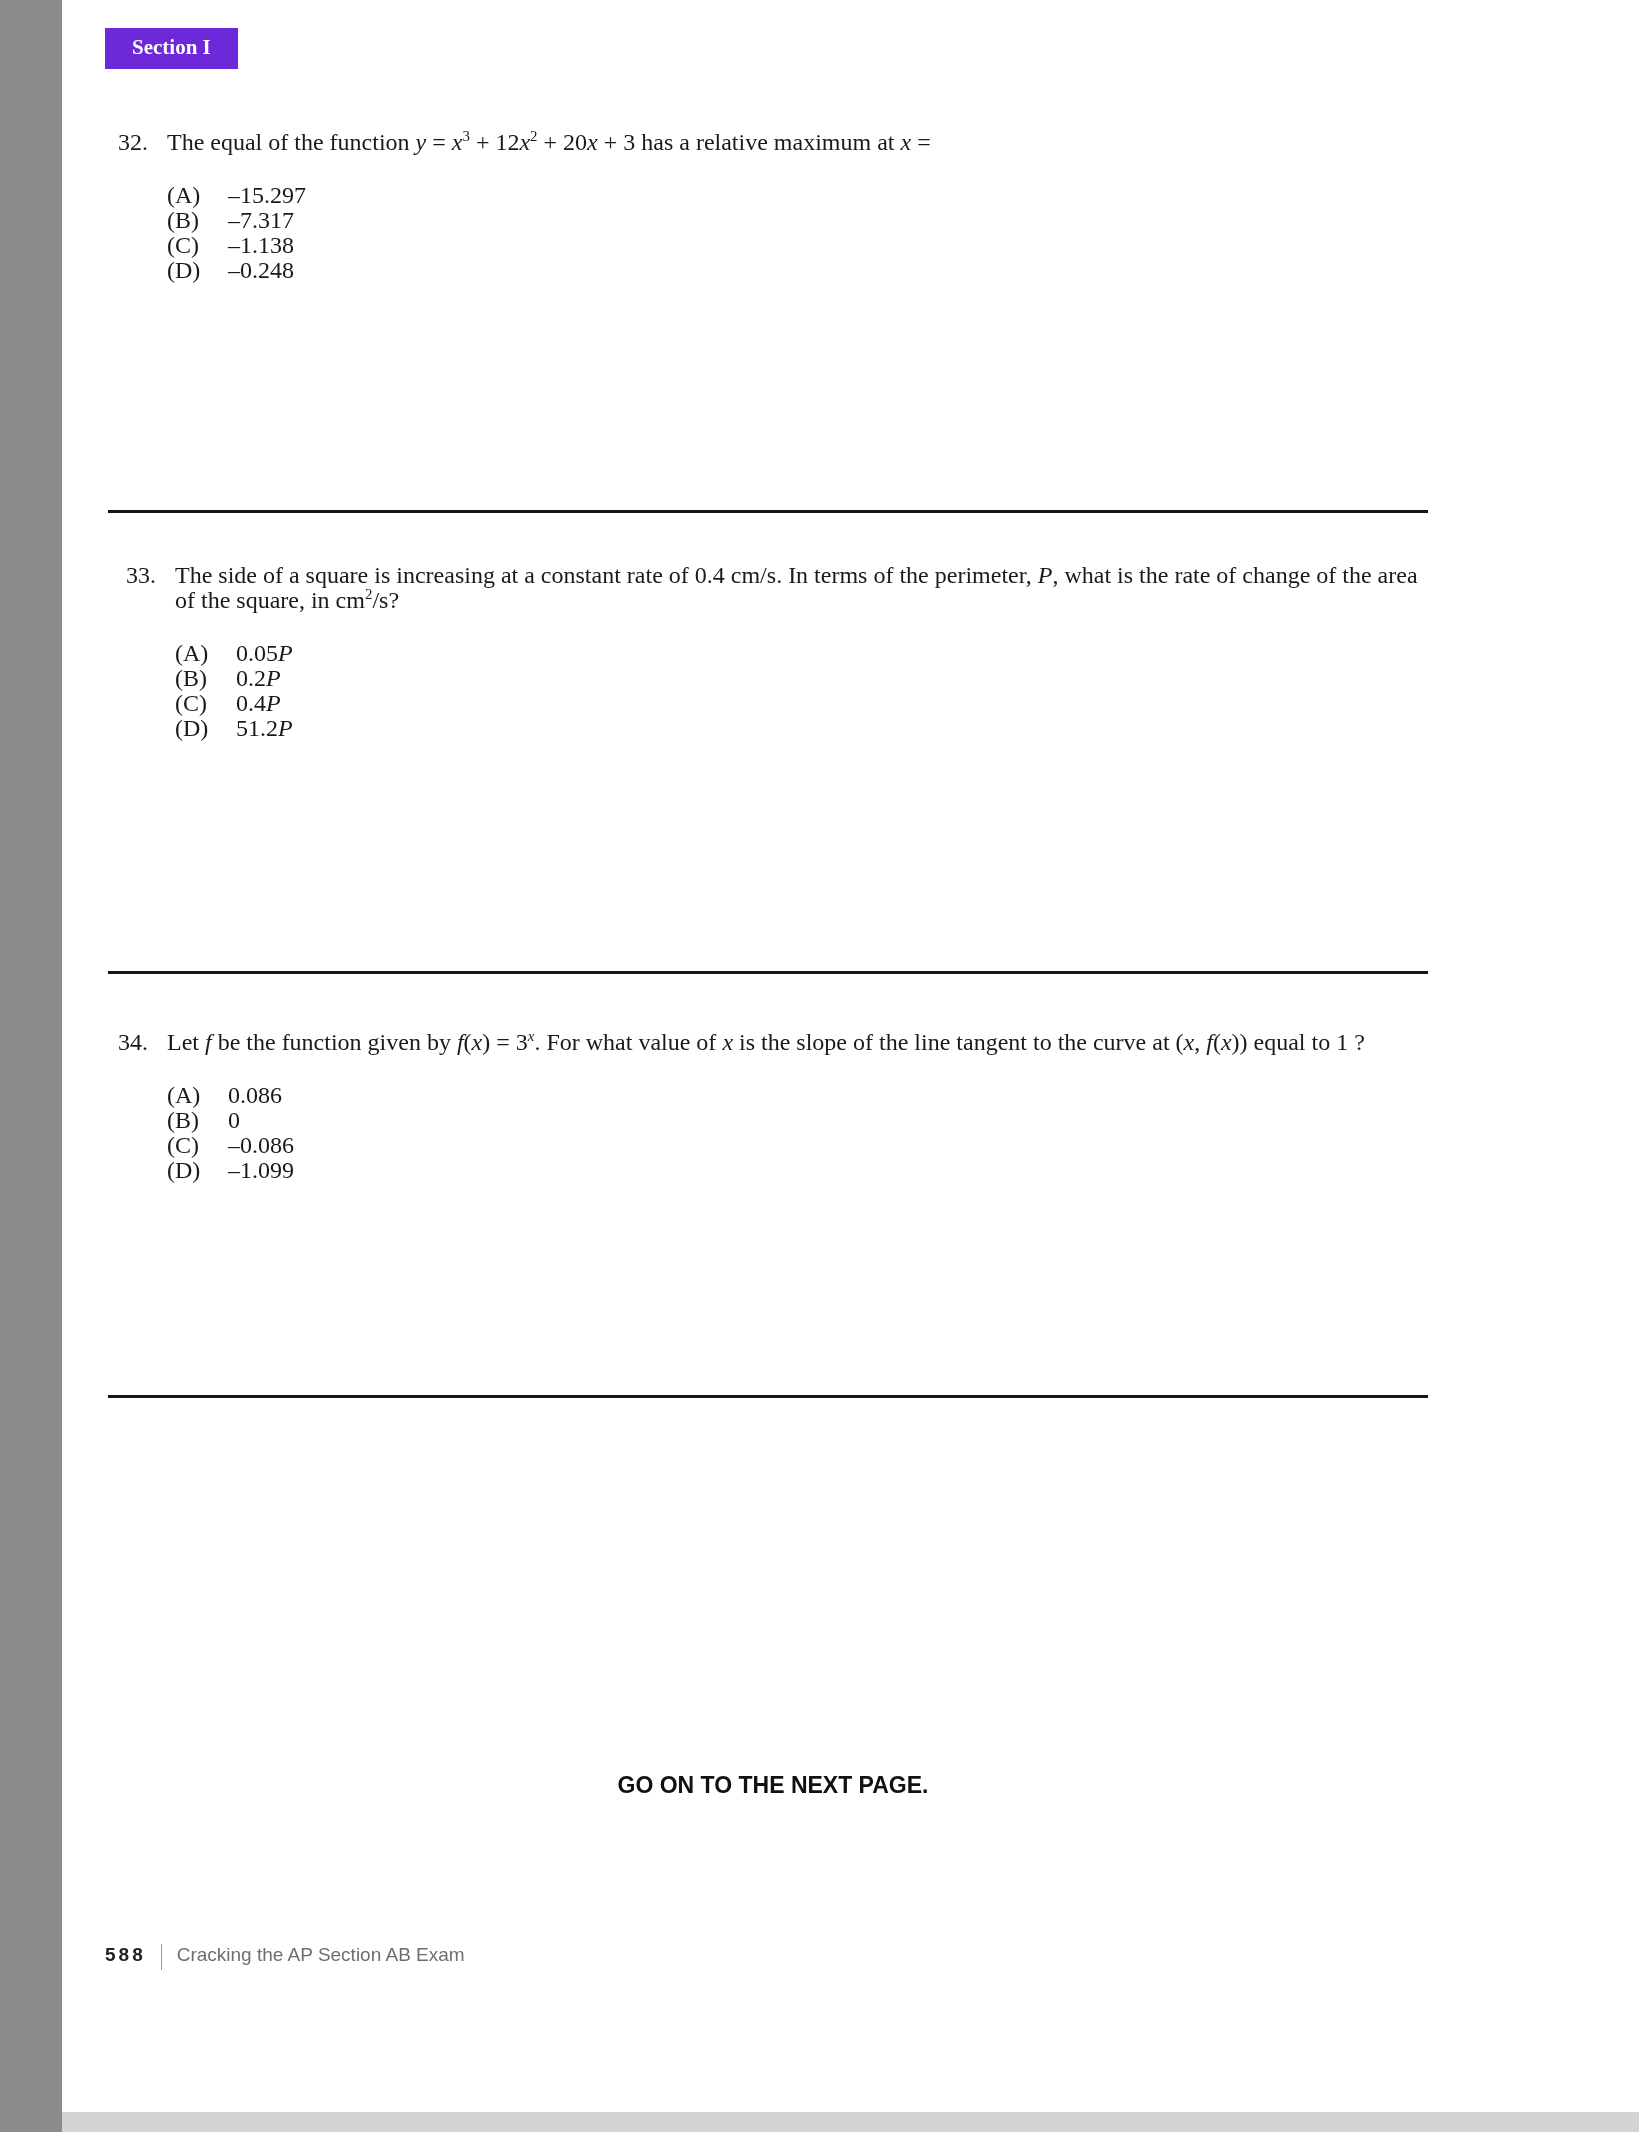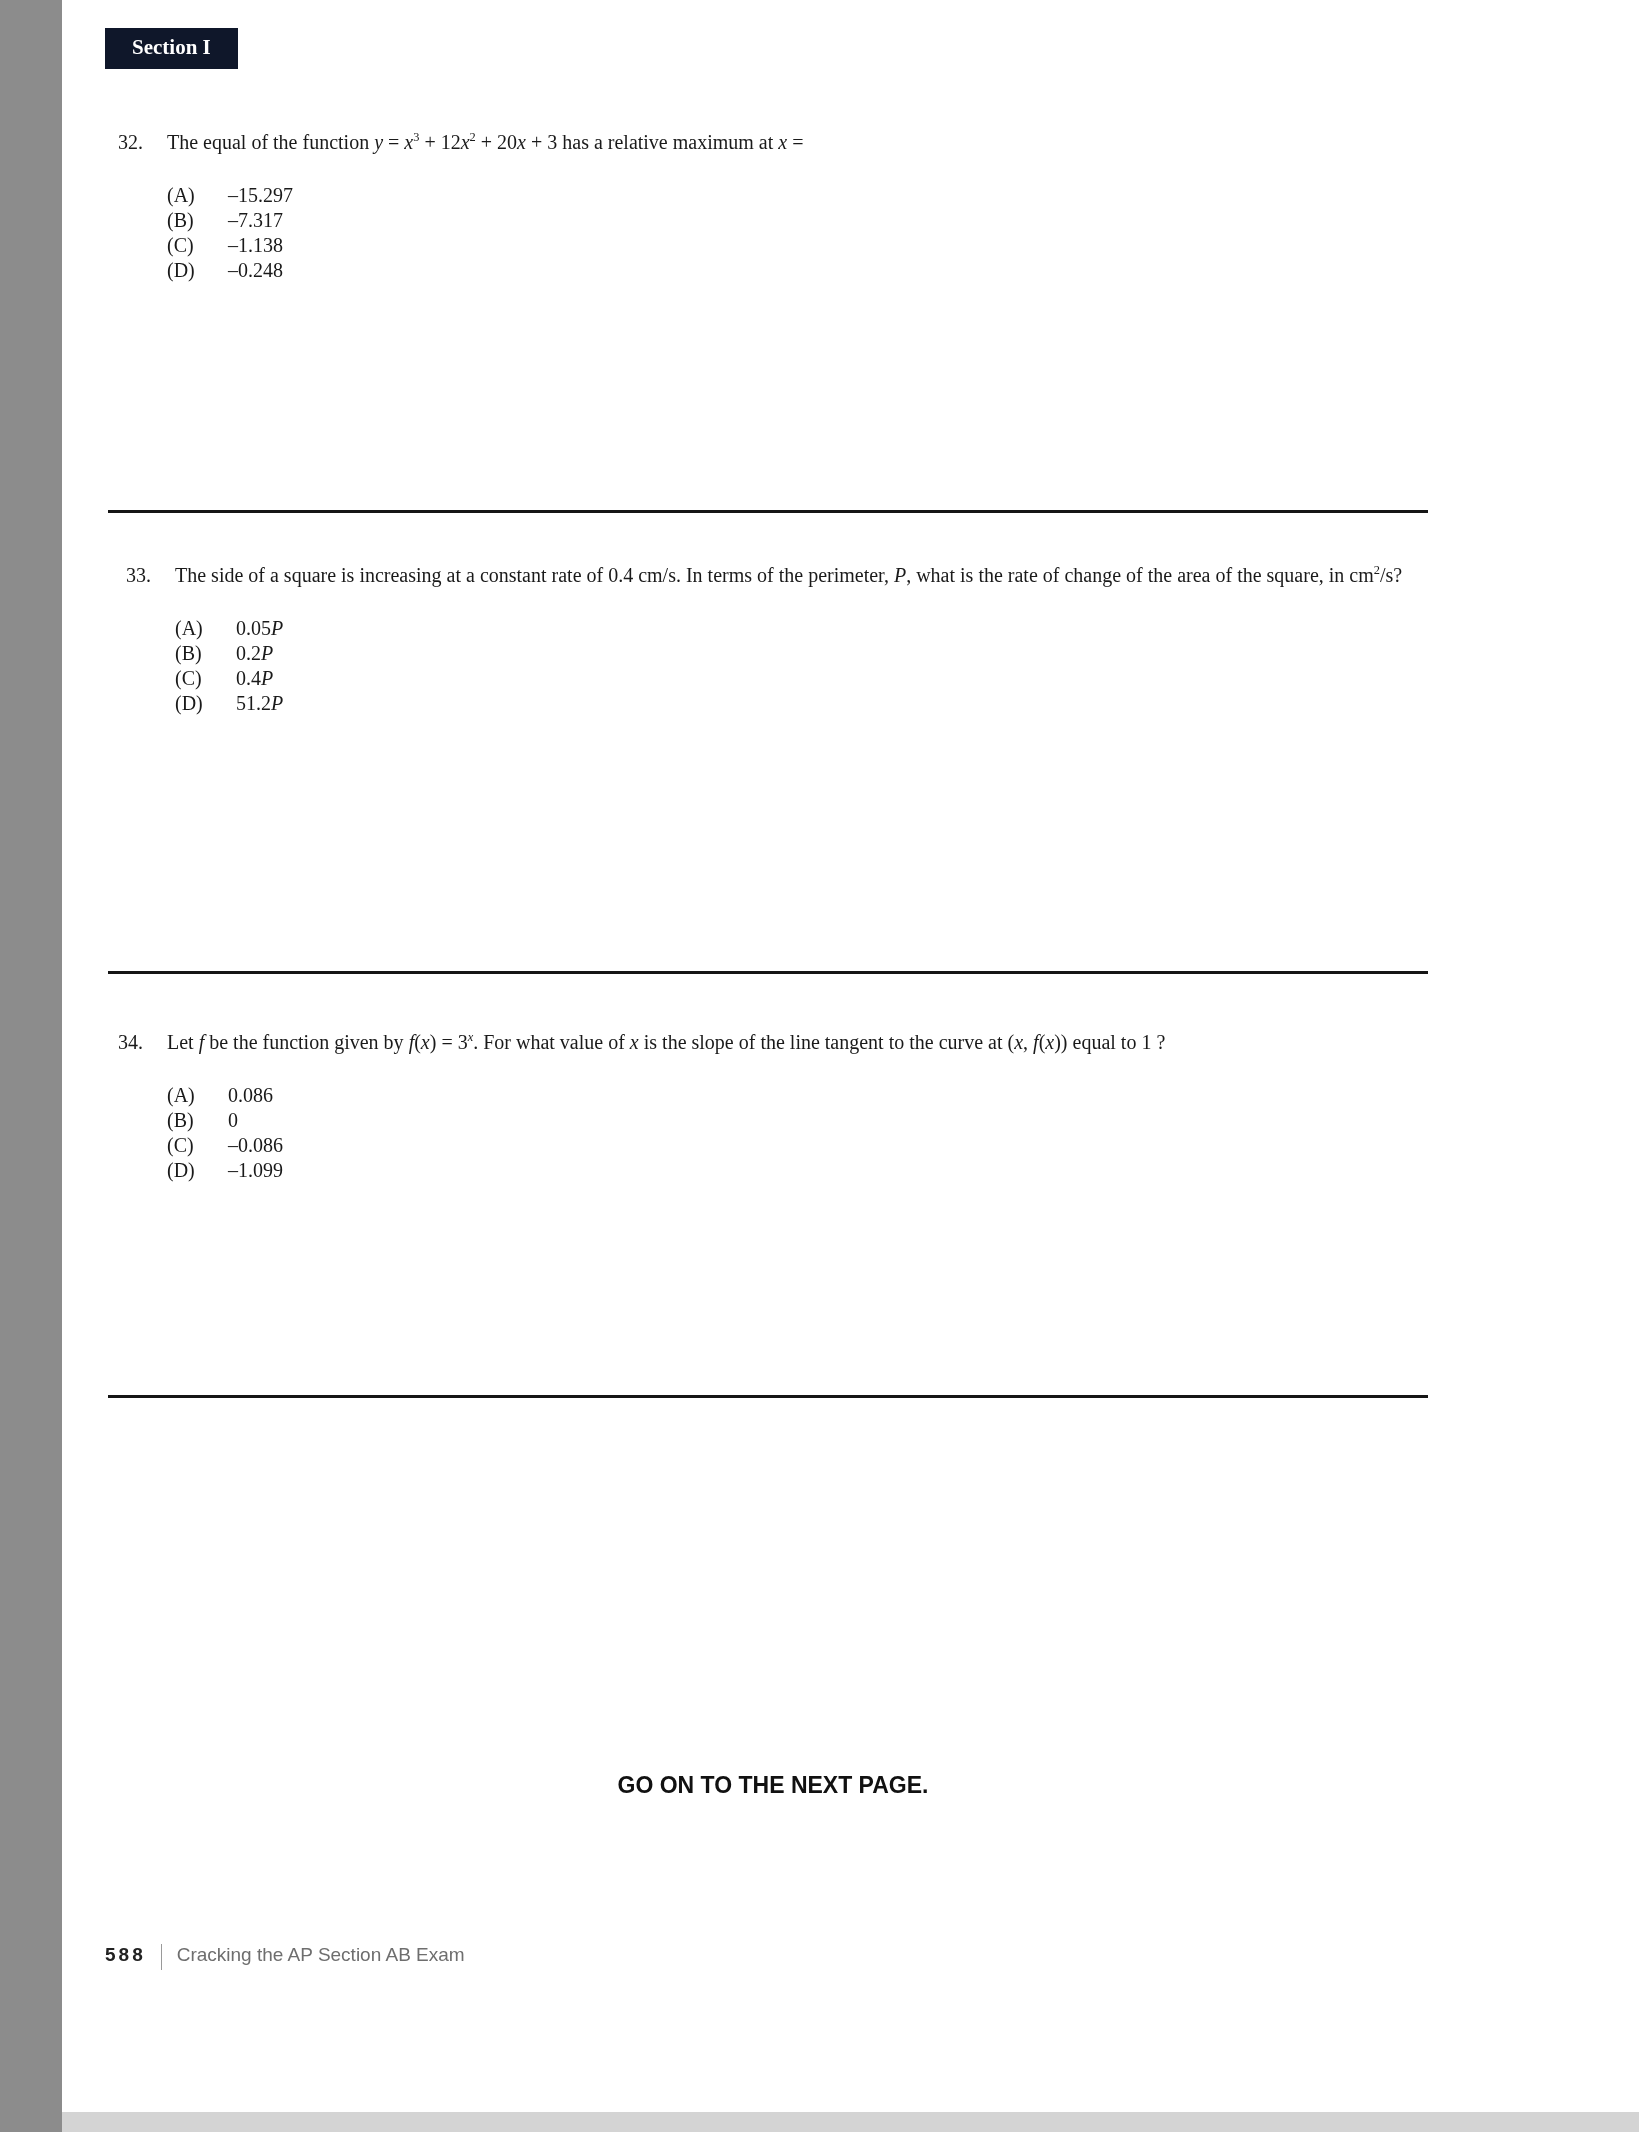--- a/index.html
+++ b/index.html
@@ -15,28 +15,28 @@
     position:absolute; left:0; top:0;
     width:62px; height:2132px;
     background:#8c8c8c;
   }
   .bottom-strip {
     position:absolute; left:62px; right:0; bottom:0;
     height:20px; background:#d4d4d4;
   }
   .section-badge {
     position:absolute; left:105px; top:28px;
-    background:#0f172a; color:#ffffff;
+    background:#6d28d9; color:#ffffff;
     font-weight:bold; font-size:21px;
     padding:7px 27px 9px 27px;
     font-family:"Liberation Serif", serif;
   }
   .question {
     position:absolute; left:118px; width:1314px;
-    font-size:20px; line-height:25px;
+    font-size:24px; line-height:25px;
   }
   .q-row { display:flex; }
   .q-num { width:49px; flex-shrink:0; }
   .q-text { flex:1; max-width:1260px; }
   .options { margin-left:49px; margin-top:28px; }
   .option { display:flex; line-height:25px; }
   .opt-label { width:61px; flex-shrink:0; }
   .i { font-style:italic; }
   .sup { font-size:0.62em; vertical-align:super; line-height:0; }
   .divider {

